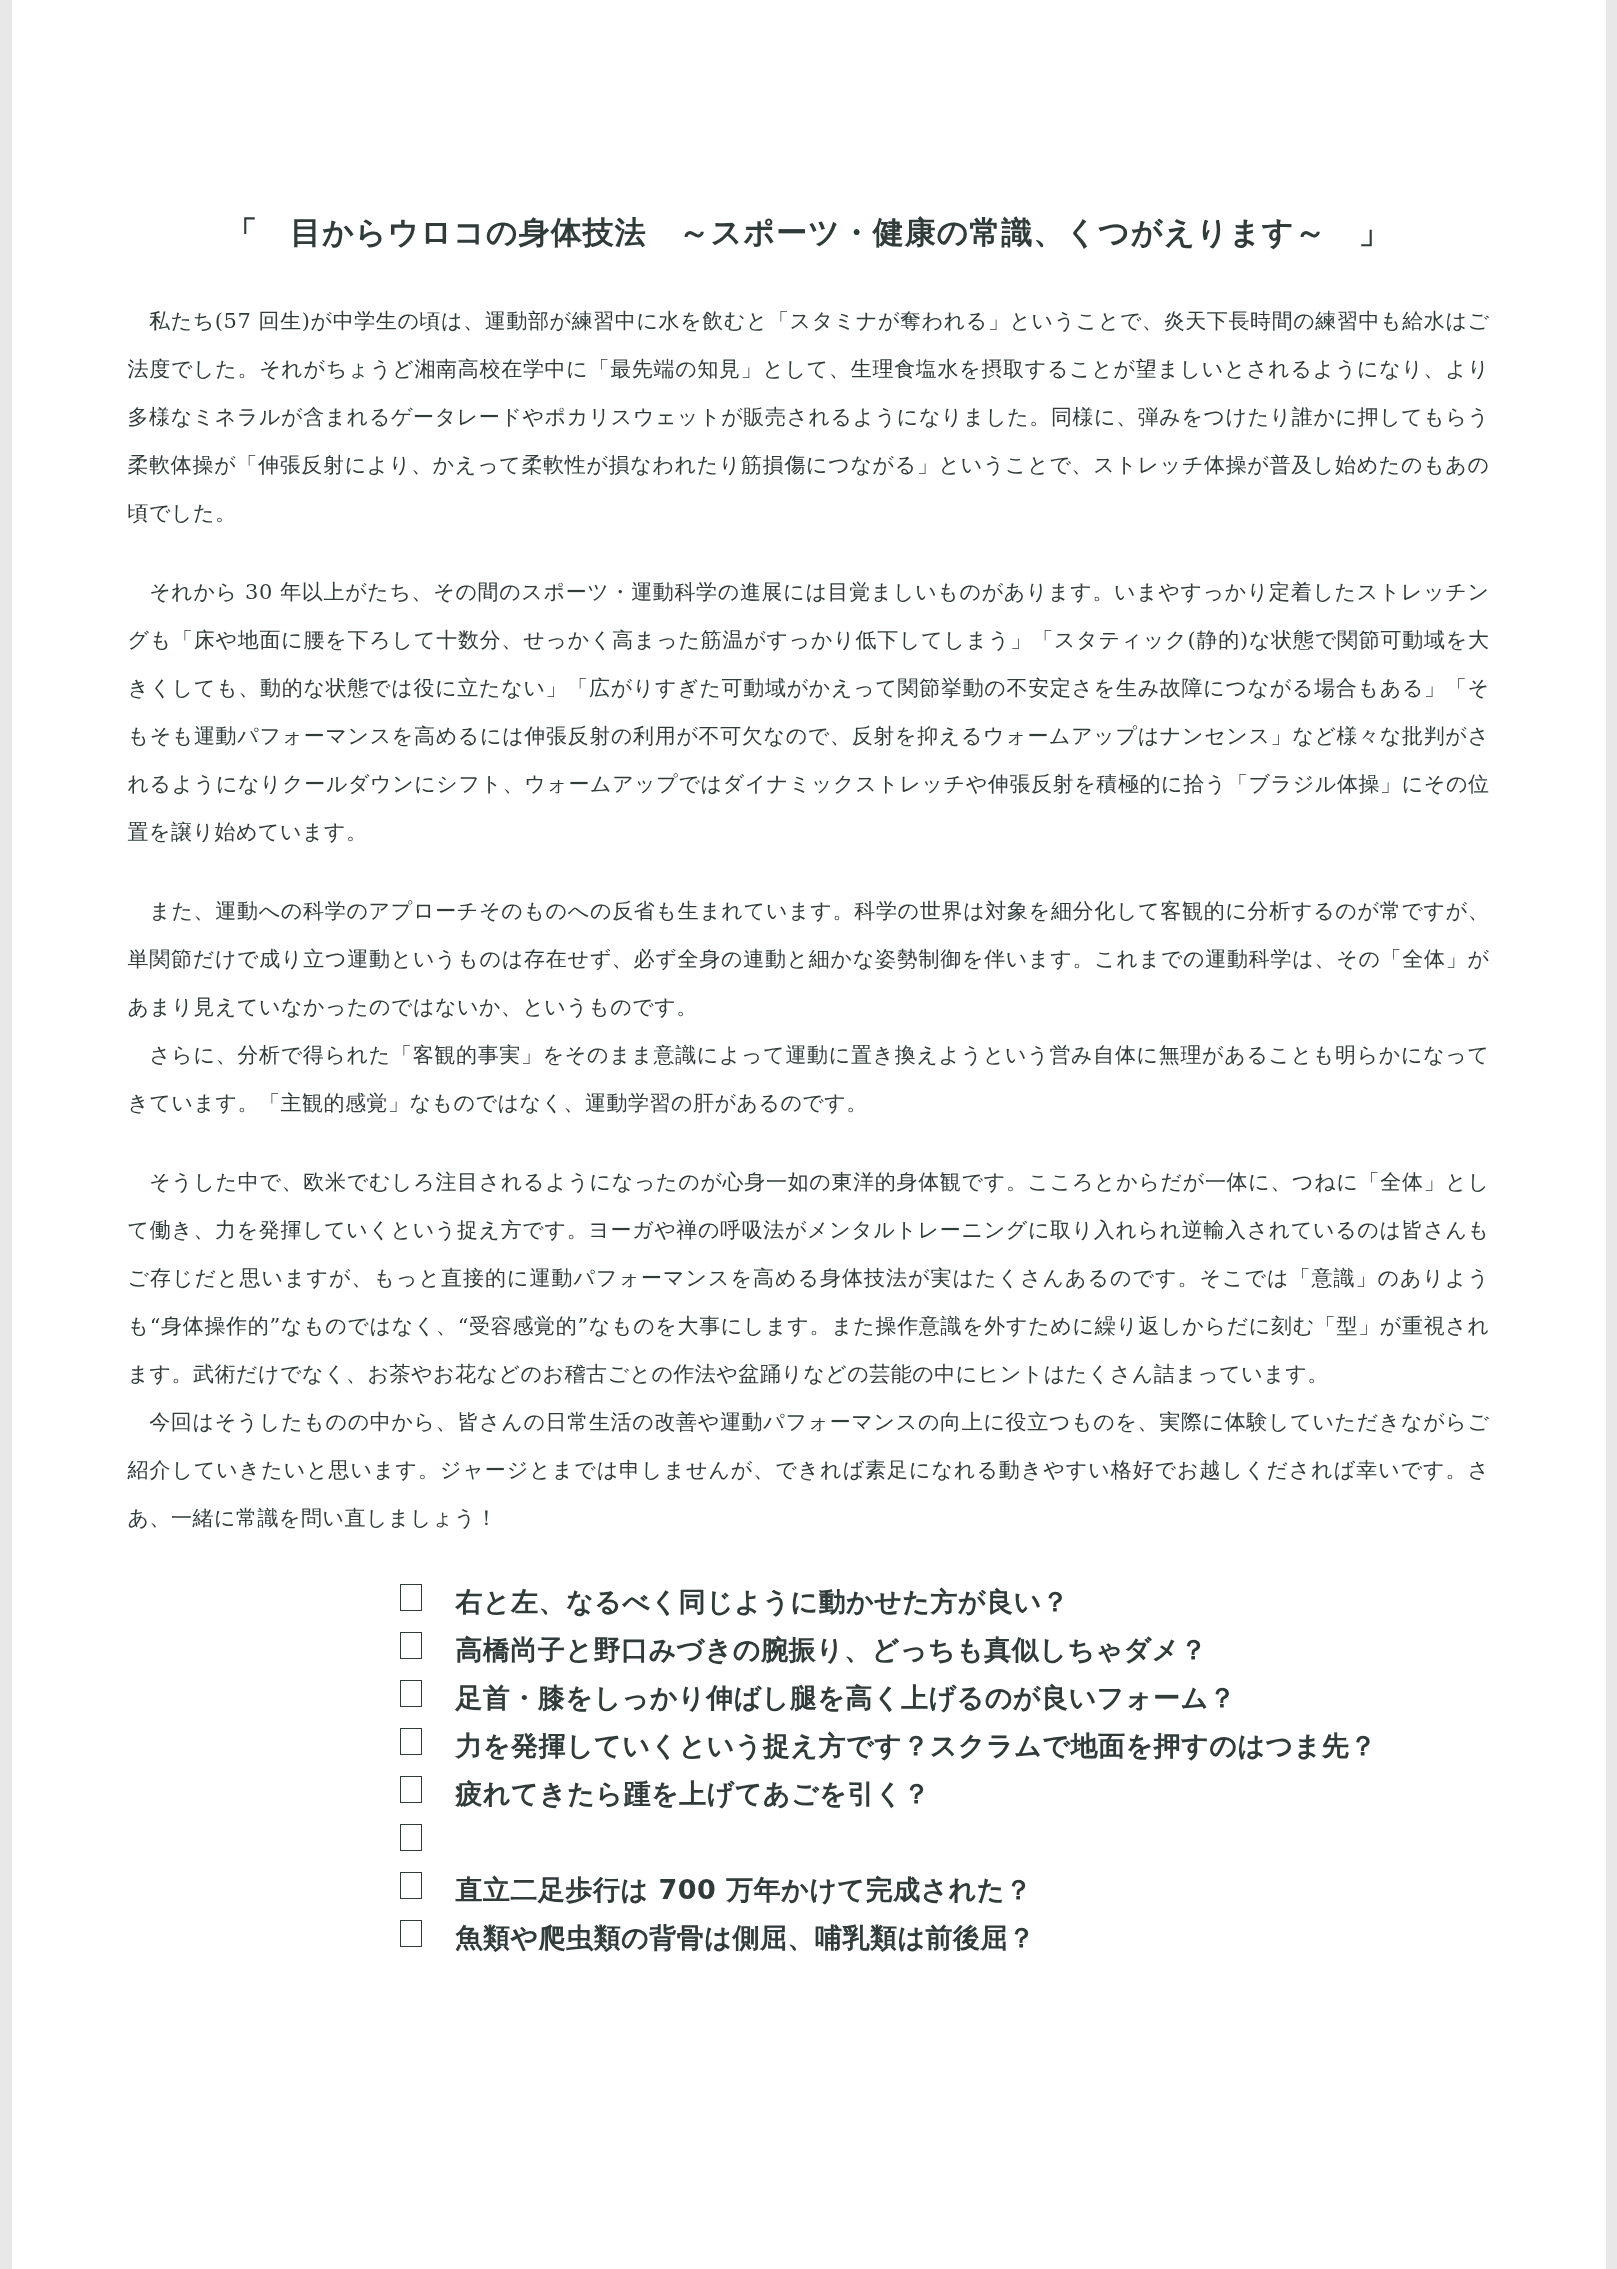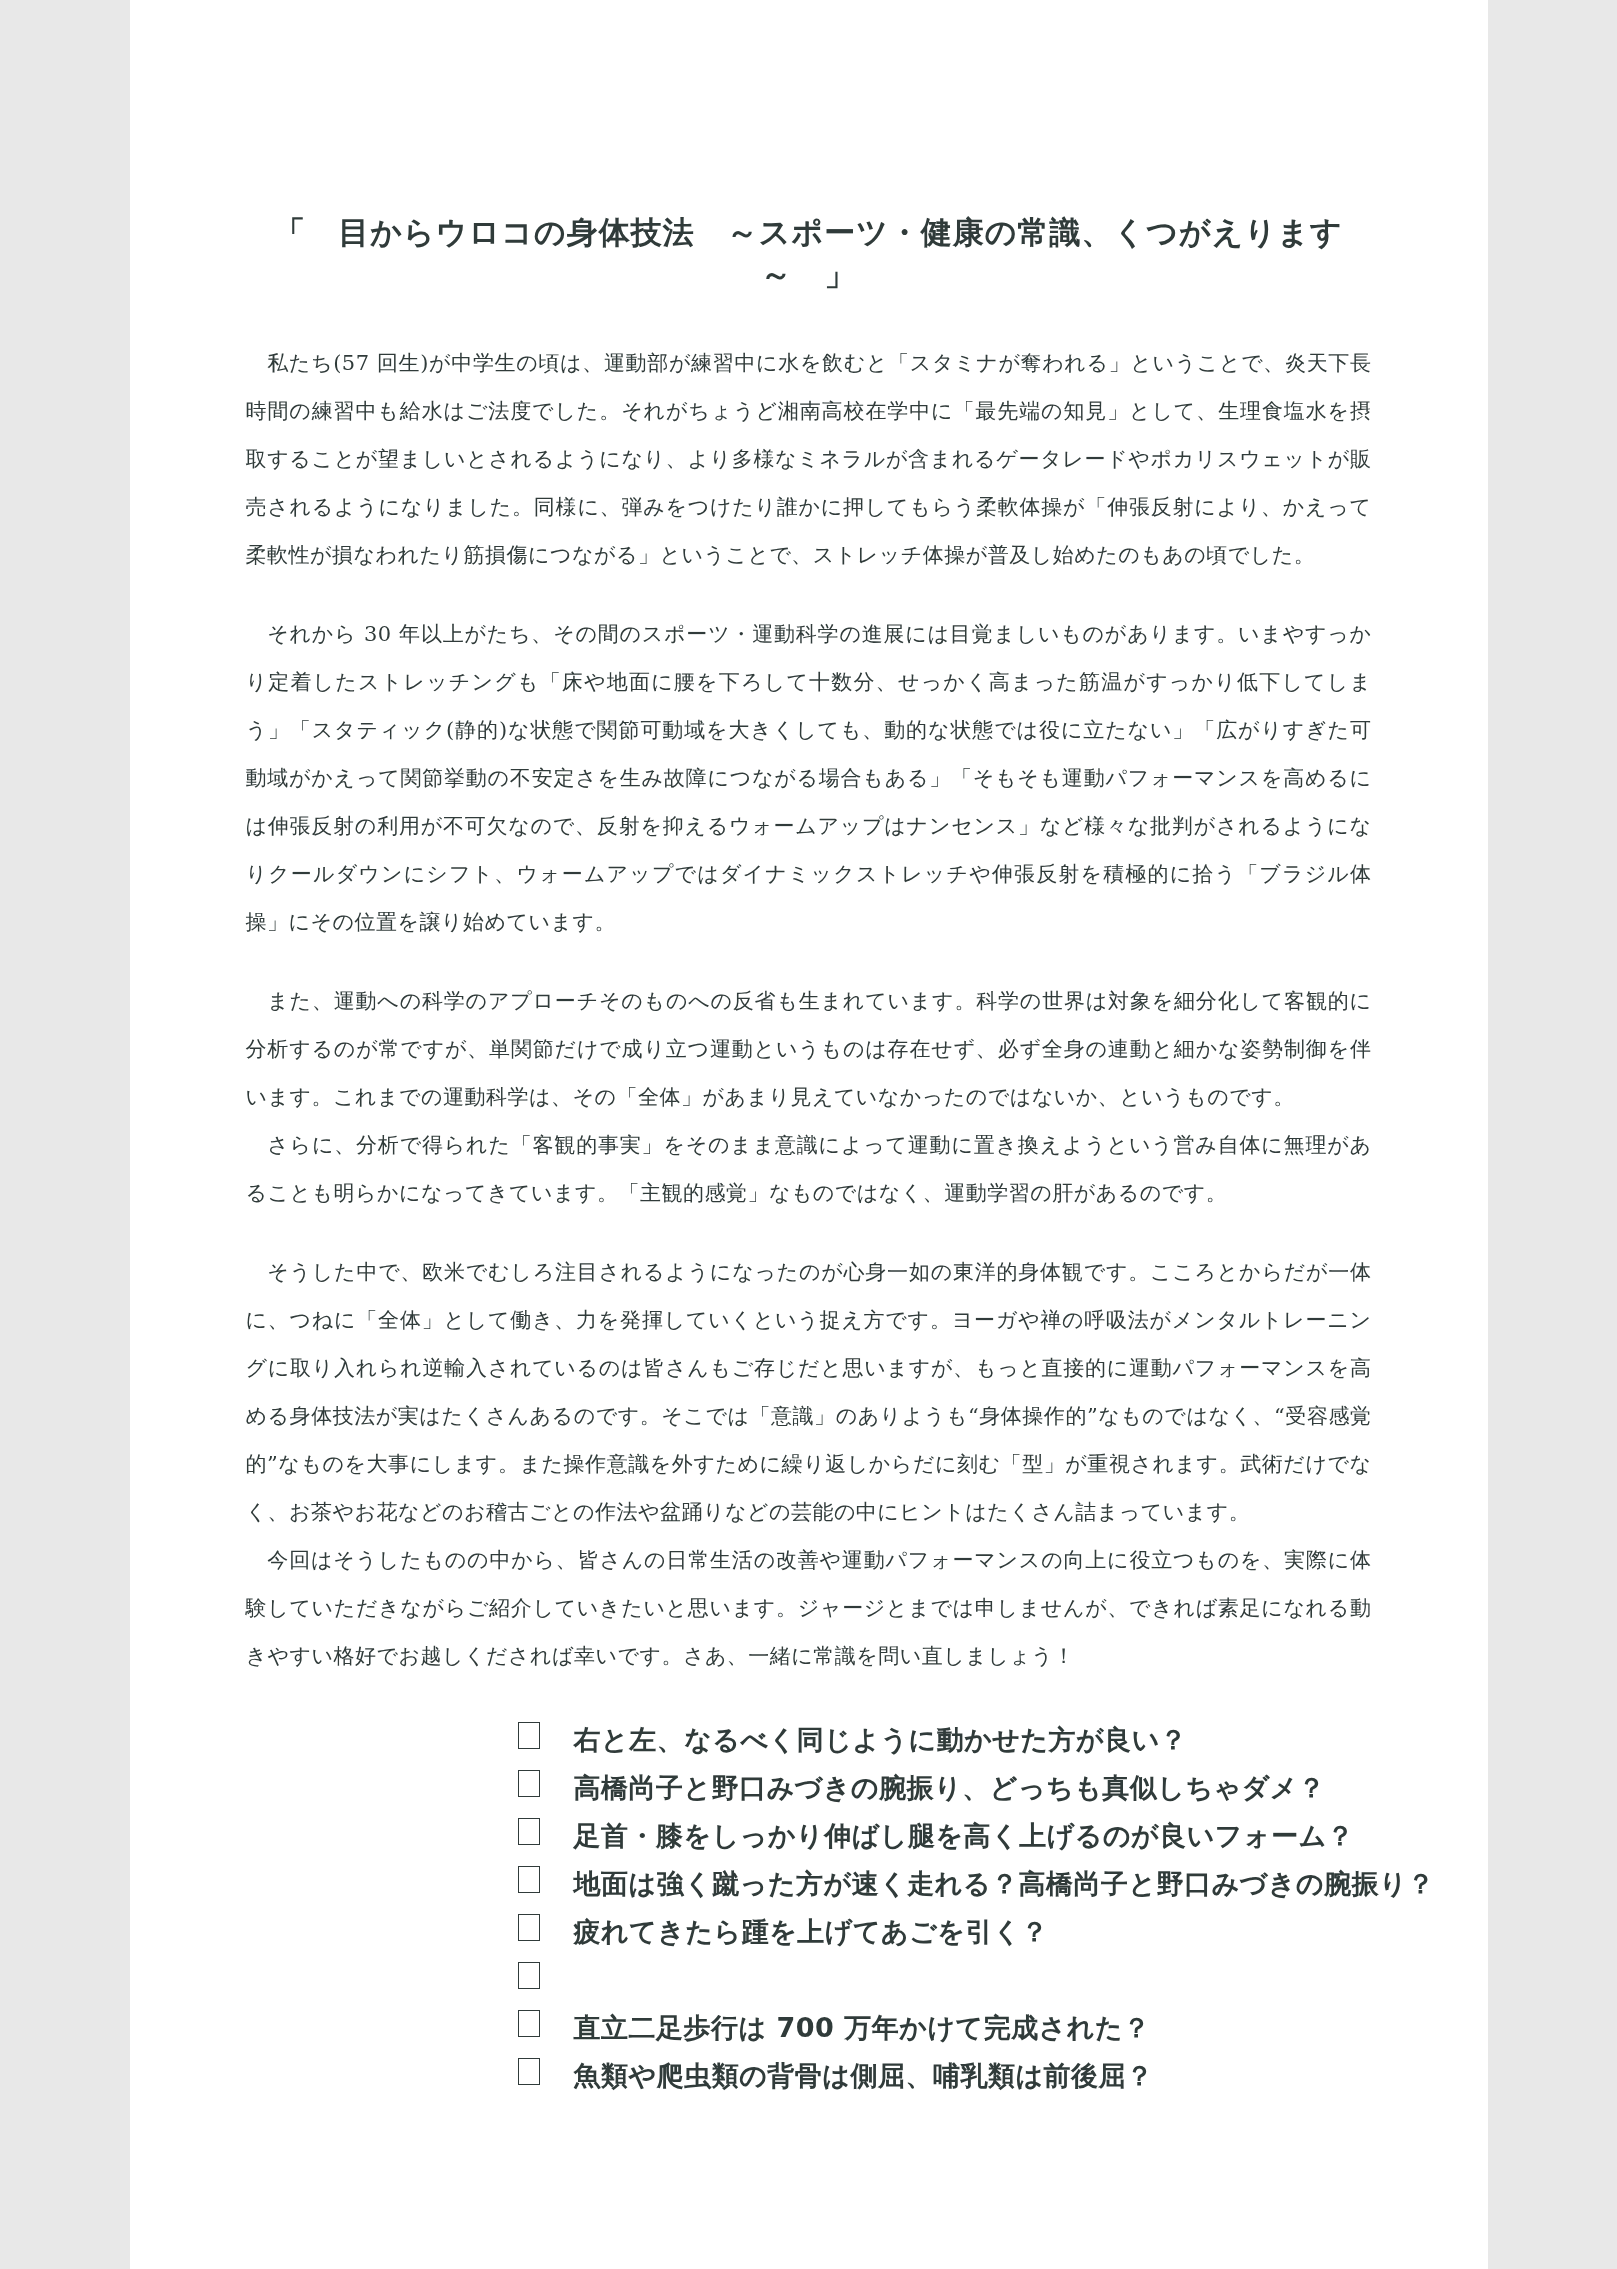--- a/index.html
+++ b/index.html
@@ -2,21 +2,21 @@
 <html style="font-size:15px"><head>
 <meta charset="utf-8">
 <style>
   html, body {
     margin: 0;
     padding: 0;
     background: #e8e8e8;
   }
   .page {
     position: relative;
-    width: 1358px;
+    width: 1594px;
     height: 2269px;
     margin: 0 auto;
     background: #ffffff;
     box-sizing: border-box;
     padding: 211px 116px 0 116px;
     color: #303b3a;
     overflow: hidden;
   }
   .title {
     font-family: "DejaVu Sans", "Liberation Sans", sans-serif;
@@ -95,21 +95,21 @@
       <div class="check-item">
         <span class="checkbox"></span>
         <span class="check-label">高橋尚子と野口みづきの腕振り、どっちも真似しちゃダメ？</span>
       </div>
       <div class="check-item">
         <span class="checkbox"></span>
         <span class="check-label">足首・膝をしっかり伸ばし腿を高く上げるのが良いフォーム？</span>
       </div>
       <div class="check-item">
         <span class="checkbox"></span>
-        <span class="check-label">地面は強く蹴った方が速く走れる？高橋尚子と野口みづきの腕振り？</span>
+        <span class="check-label">力を発揮していくという捉え方です？スクラムで地面を押すのはつま先？</span>
       </div>
       <div class="check-item">
         <span class="checkbox"></span>
         <span class="check-label">疲れてきたら踵を上げてあごを引く？</span>
       </div>
       <div class="check-item">
         <span class="checkbox"></span>
       </div>
       <div class="check-item">
         <span class="checkbox"></span>

